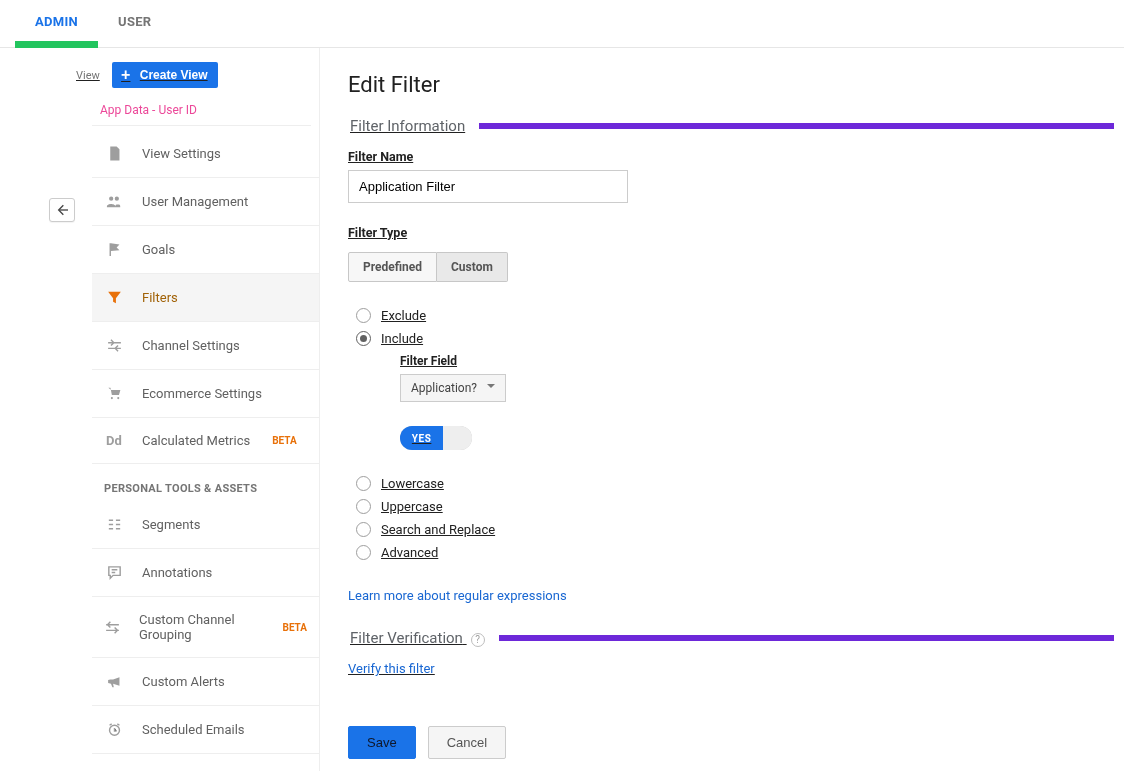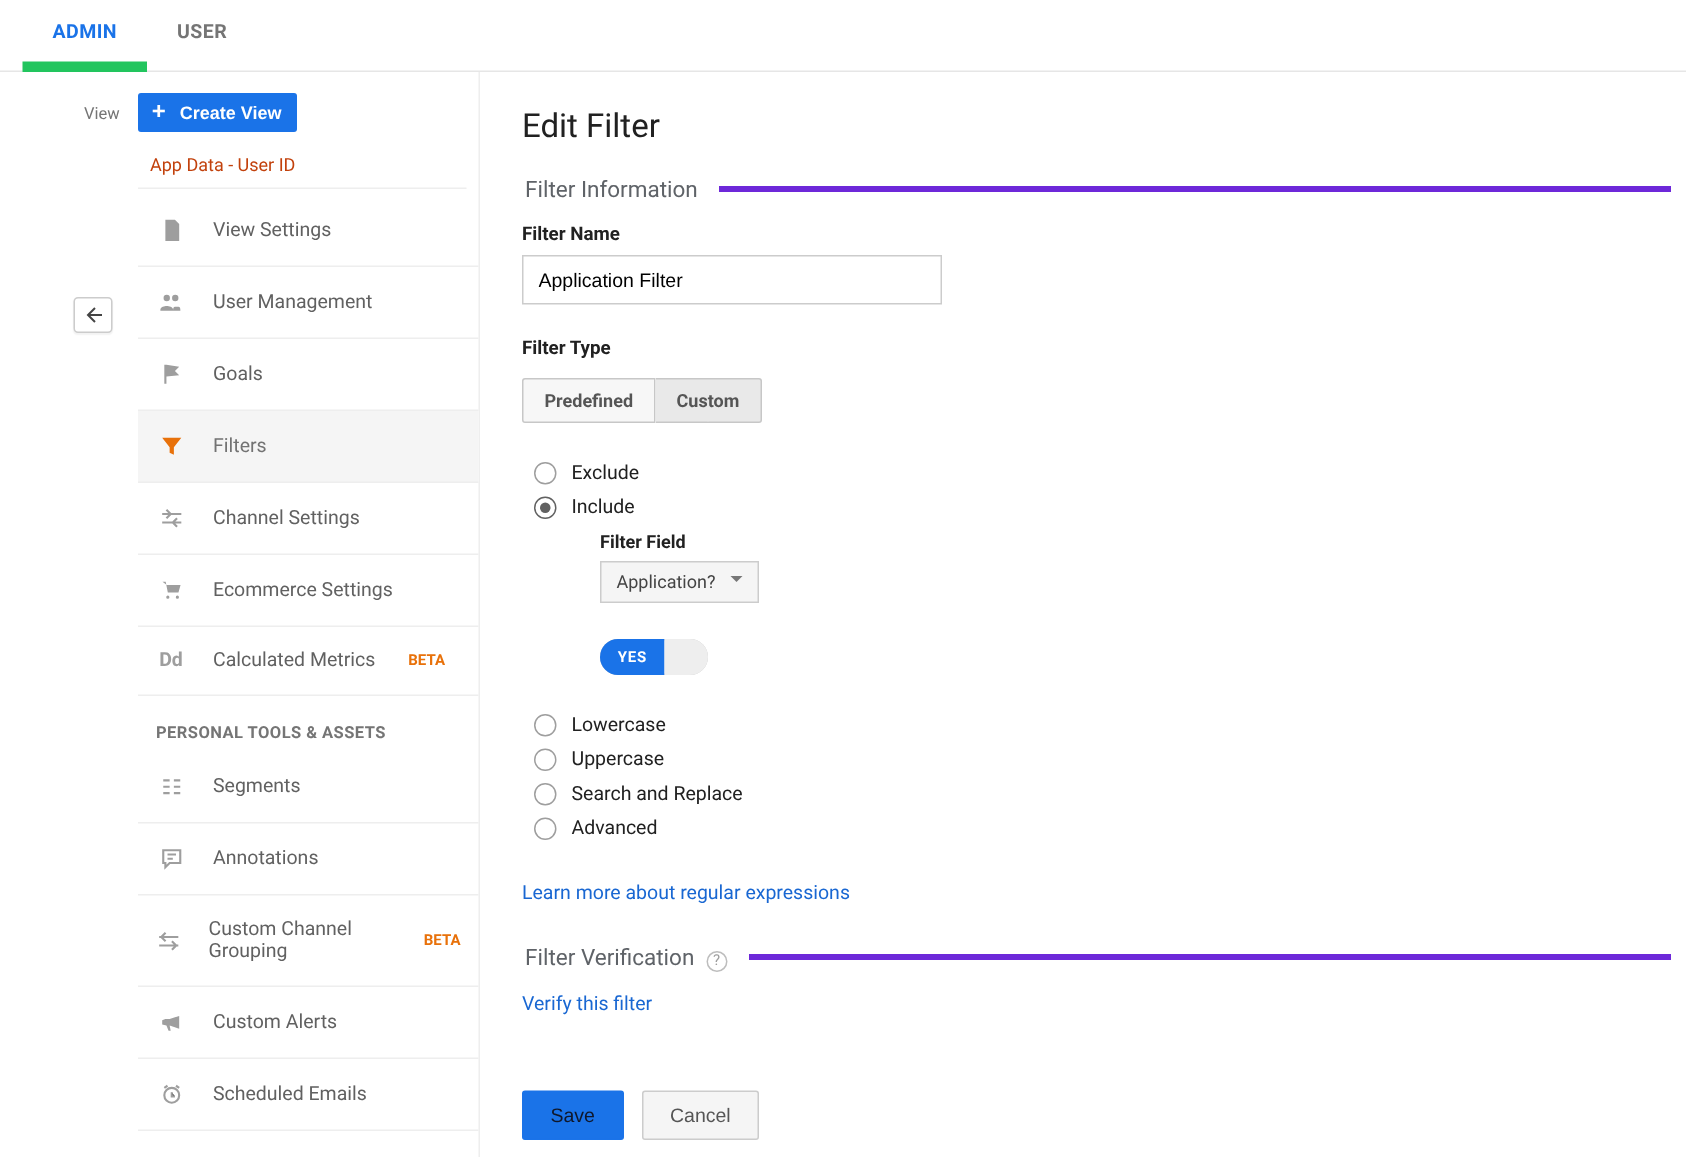--- a/index.html
+++ b/index.html
@@ -8,40 +8,40 @@
   .tabbar { display: flex; border-bottom: 1px solid #e6e6e6; padding-left: 15px; }
   .tab { padding: 14px 20px 12px 20px; font-size: 13px; font-weight: 700; color: #757575; letter-spacing: .3px; cursor: pointer; }
   .tab.active { color: #1a73e8; border-bottom: 7px solid #22c55e; margin-bottom:-1px; }
 
   .layout { display: flex; }
   .sidecol { width: 320px; flex: none; position: relative; padding: 14px 0 0 0; border-right: 1px solid #eee; min-height: 720px; }
 
   .back-btn { position:absolute; left:49px; top:150px; width:26px; height:24px; border:1px solid #ccc; border-radius:3px; display:flex; align-items:center; justify-content:center; background:#fff; cursor:pointer; box-shadow:0 1px 1px rgba(0,0,0,.05); }
   .back-btn svg { width:16px; height:16px; }
 
-  .viewhdr { padding-left: 56px; display:flex; align-items:center; gap:12px; }
+  .viewhdr { padding-left: 76px; display:flex; align-items:center; gap:12px;text-decoration:underline; }
   .viewhdr .lbl { color:#757575; font-size:11px; }
   .btn-create { background:#1a73e8; color:#fff; border:none; border-radius:2px; padding:5px 10px 5px 6px; font-size:12px; font-weight:700; display:inline-flex; align-items:center; gap:6px; cursor:pointer; }
   .plus { width:16px; height:16px; display:inline-flex; align-items:center; justify-content:center; font-size:16px; line-height:16px; }
 
-  .view-sub { color:#c2410c; font-size:12px; padding:15px 0 8px 100px; margin:0 8px 4px 92px; border-bottom:1px solid #eee; padding-left:8px; }
+  .view-sub { color:#ec4899; font-size:12px; padding:15px 0 8px 100px; margin:0 8px 4px 92px; border-bottom:1px solid #eee; padding-left:8px; }
 
   .navlist { margin-left: 92px; }
   .nav-item { display:flex; align-items:center; gap:18px; padding:15px 12px; border-bottom:1px solid #eee; color:#616161; cursor:pointer; font-size:13px; }
-  .nav-item.selected { background:#f5f5f5; color:#737373; }
+  .nav-item.selected { background:#f5f5f5; color:#a16207; }
   .nav-item .ico { width:20px; display:inline-flex; justify-content:center; color:#9e9e9e; }
   .nav-item.selected .ico { color:#e8710a; }
 
   .section-hdr { font-size:11px; font-weight:700; color:#757575; padding:18px 12px 6px 12px; letter-spacing:.3px; }
   .badge-beta { color:#e8710a; font-size:10px; font-weight:700; margin-left:4px; }
 
   .main { flex:1; padding: 20px 10px 20px 28px; }
   h1.title { font-size:22px; font-weight:400; margin:4px 0 20px 0; color:#212121; }
 
-  fieldset.group { border:none; border-top:4px solid #6d28d9; padding:0; margin:0 0 18px 0; }
+  fieldset.group { border:none; border-top:6px solid #6d28d9; padding:0; margin:0 0 18px 0;text-decoration:underline; }
   fieldset.group > legend { color:#5f6368; font-size:15px; padding-right:14px; }
 
   .fldlbl { font-weight:700; font-size:12.5px; margin:14px 0 6px 0; color:#212121; }
   .textin { width:280px; padding:8px 10px; border:1px solid #ccc; font-size:13px; }
 
   .typetabs { display:inline-flex; margin-top:6px; }
   .typetab { border:1px solid #c7c7c7; background:#f7f7f7; color:#555; font-size:12px; font-weight:700; padding:7px 14px; cursor:pointer; }
   .typetab:first-child { border-top-left-radius:2px; border-bottom-left-radius:2px; }
   .typetab:last-child { border-top-right-radius:2px; border-bottom-right-radius:2px; border-left:none; }
   .typetab.active { background:#e9e9e9; position:relative; }

